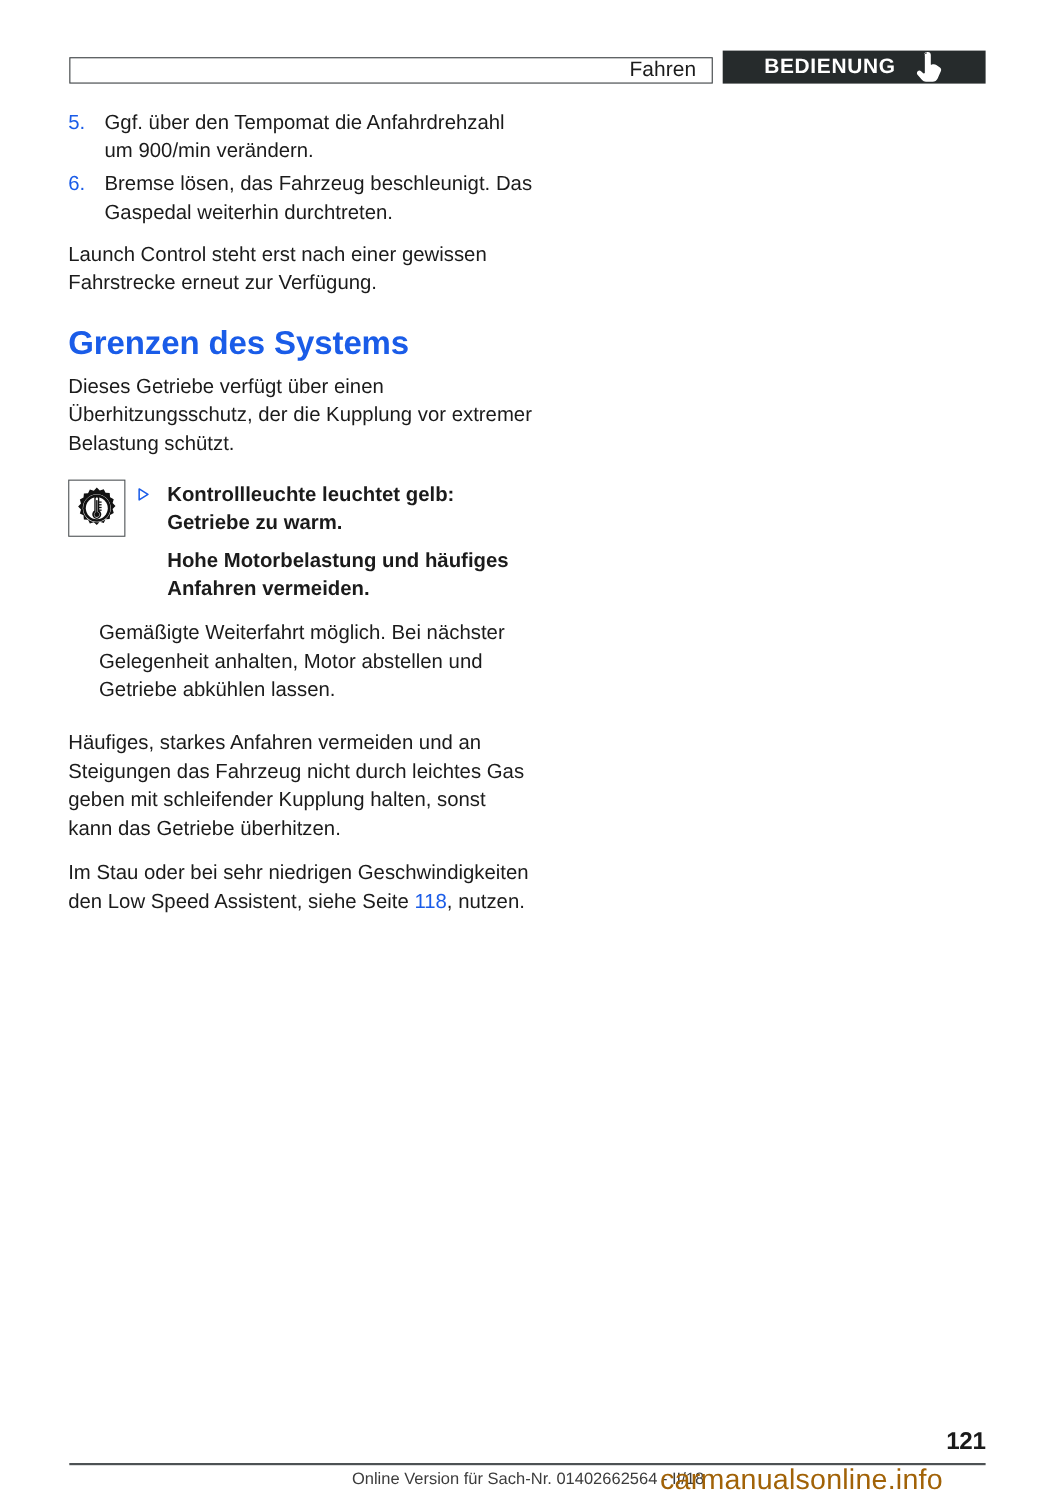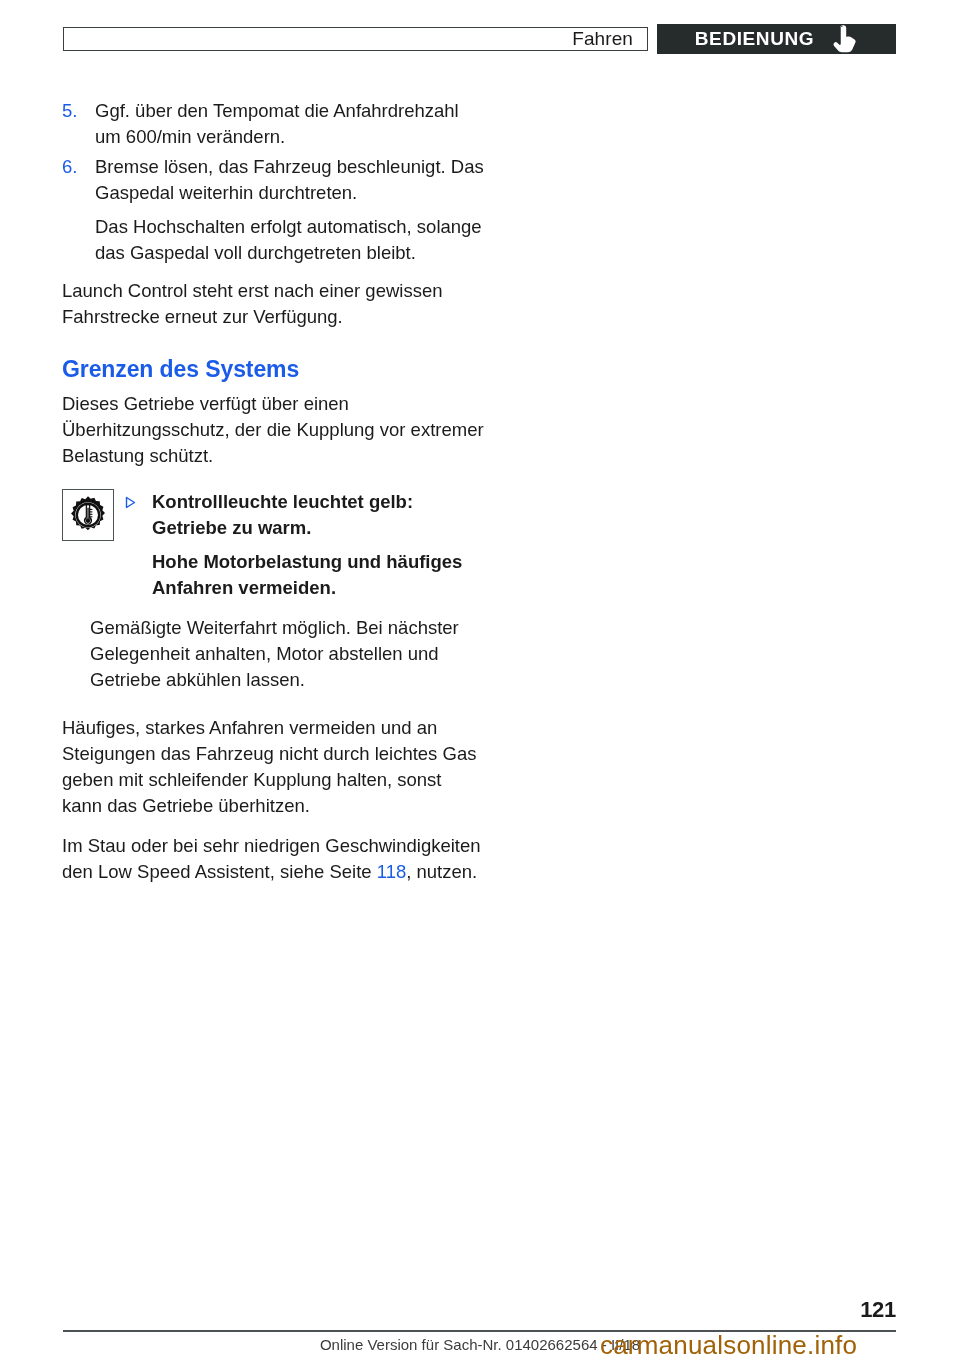--- a/index.html
+++ b/index.html
@@ -20,21 +20,21 @@
   }
 
   
   #header {
     position: absolute;
     left: 63px;
     top: 2px;
     width: 833px;
     height: 74px;
     display: flex;
-    align-items: center;
+    align-items: flex-end;
   }
   .header-white {
     flex: 0 0 585px;
     border: 1.5px solid #3a3f41;
     box-sizing: border-box;
     display: flex;
     align-items: center;
     justify-content: flex-end;
     padding-right: 14px;
     background: #ffffff;
@@ -101,21 +101,21 @@
   }
   .para + .para {
     margin-top: 8px;
   }
   .block-gap {
     margin-top: 12px;
   }
 
   h2.section-heading {
     color: #1a5ce8;
-    font-size: 23px;
+    font-size: 30px;
     font-weight: bold;
     margin: 26px 0 8px 0;
     letter-spacing: -0.1px;
   }
 
   
   .icon-row {
     display: flex;
     align-items: flex-start;
     margin-top: 20px;
@@ -222,28 +222,27 @@
       </span>
     </div>
   </div>
 
   <div id="content">
 
     <ul class="numlist">
       <li class="numitem">
         <span class="num">5.</span>
         <span class="numbody">
-          <p class="para">Ggf. über den Tempomat die Anfahrdrehzahl um 600/min verändern.</p>
+          <p class="para">Ggf. über den Tempomat die Anfahrdrehzahl um 900/min verändern.</p>
         </span>
       </li>
       <li class="numitem">
         <span class="num">6.</span>
         <span class="numbody">
           <p class="para">Bremse lösen, das Fahrzeug beschleunigt. Das Gaspedal weiterhin durchtreten.</p>
-          <p class="para">Das Hochschalten erfolgt automatisch, solange das Gaspedal voll durchgetreten bleibt.</p>
         </span>
       </li>
     </ul>
 
     <p class="para block-gap">Launch Control steht erst nach einer gewissen Fahrstrecke erneut zur Verfügung.</p>
 
     <h2 class="section-heading">Grenzen des Systems</h2>
 
     <p class="para">Dieses Getriebe verfügt über einen Überhitzungsschutz, der die Kupplung vor extremer Belastung schützt.</p>
 

